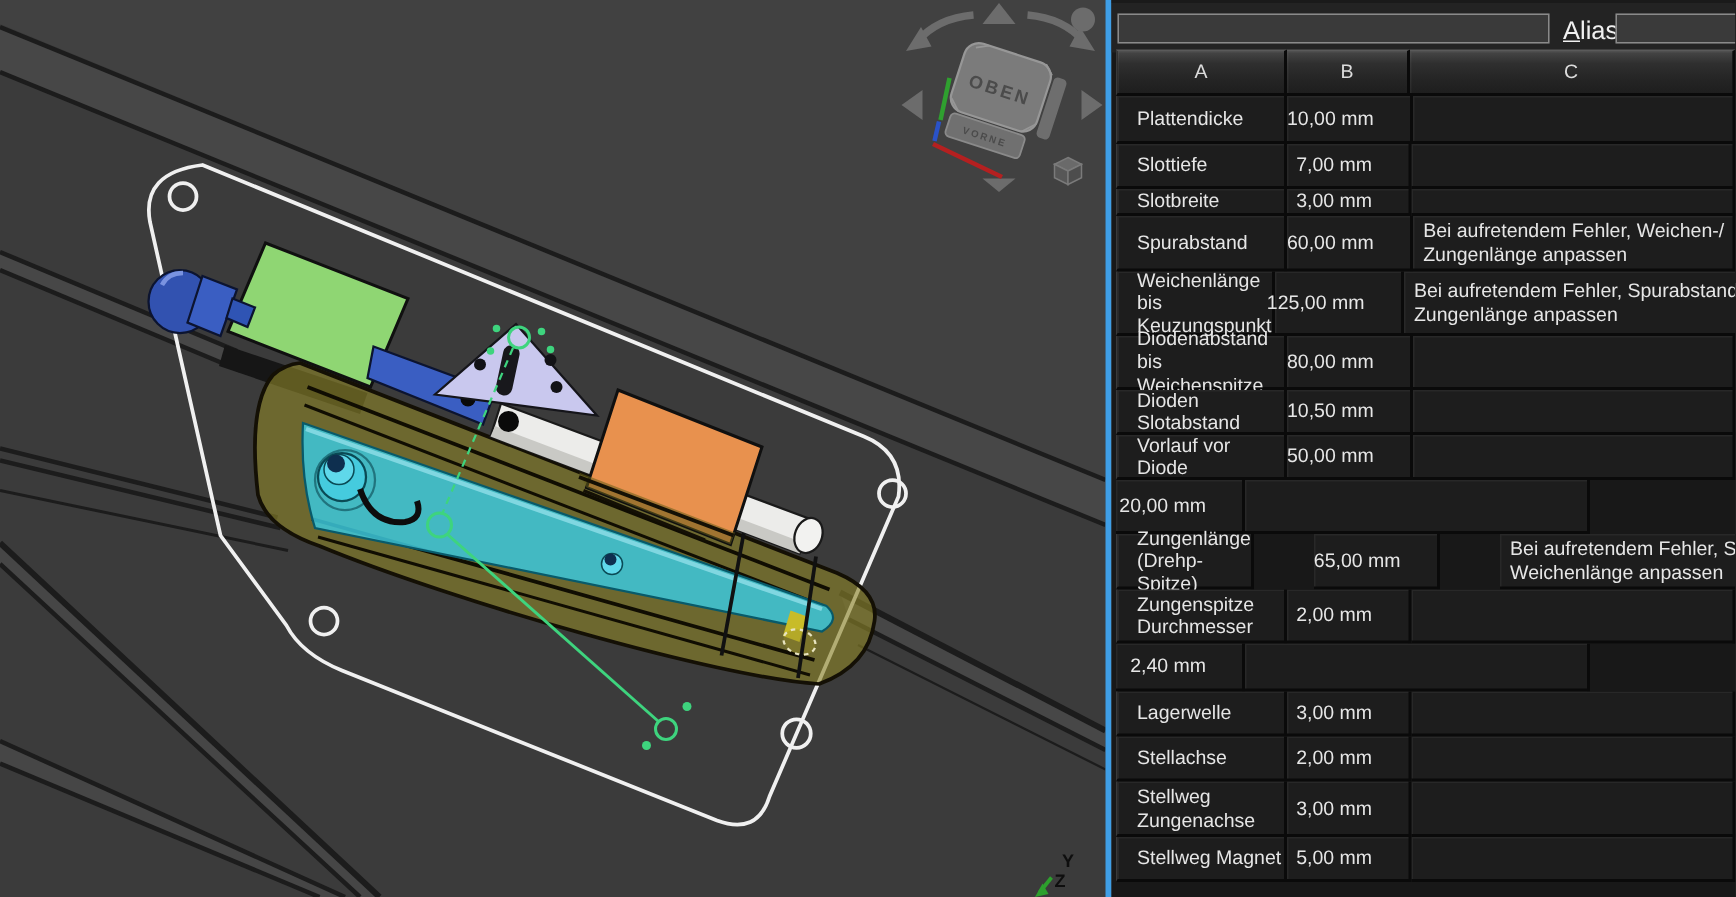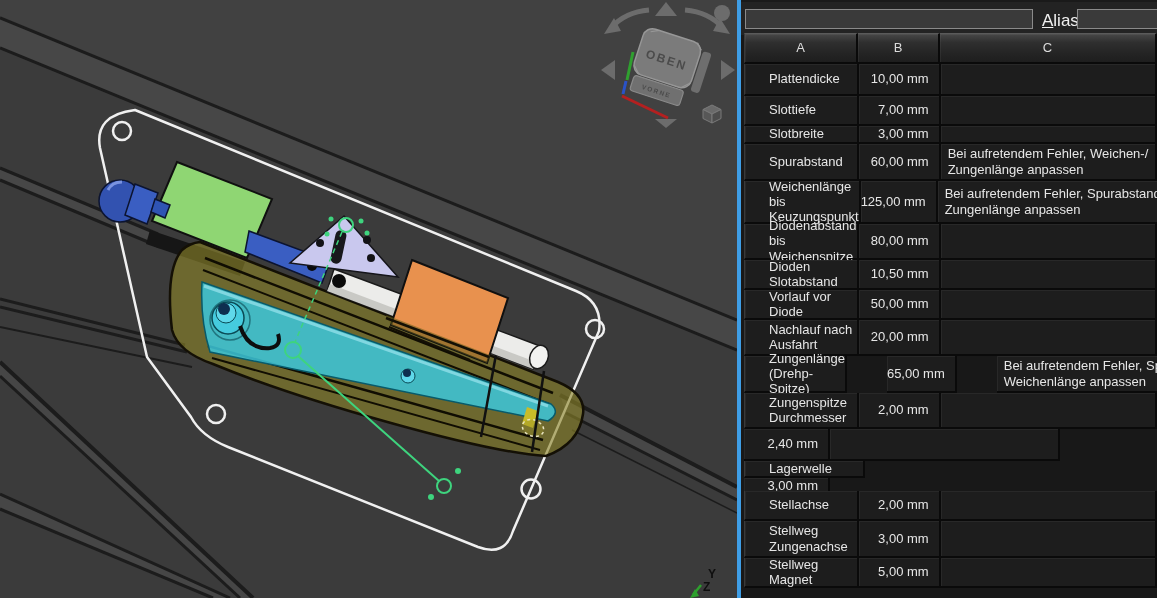--- a/index.html
+++ b/index.html
@@ -14,22 +14,22 @@
   #name-input{left:4px;width:278px;}
   #alias-input{left:336px;width:90px;}
   #alias-label{position:absolute;left:301px;top:9px;color:#f0f0f0;font-size:17px;}
   #alias-label .ul{text-decoration:underline;}
   #ptable{position:absolute;left:3px;top:33px;width:413px;}
   .trow{display:flex;}
   .cell{box-sizing:border-box;border-right:2px solid #0a0a0a;border-bottom:2px solid #0a0a0a;
         background:#1d1d1d;color:#e6e6e6;font-size:13px;line-height:1.18;
         display:flex;align-items:center;white-space:pre;
         box-shadow:inset 1px 1px 0 rgba(255,255,255,0.05);}
-  .cell-a{width:121px;padding-left:24px;border-left:1px solid #3a3a3a;white-space:pre-line;}
-  .cell-b{width:86px;justify-content:flex-end;padding-right:10px;}
+  .cell-a{width:121px;padding-left:13px;border-left:1px solid #3a3a3a;white-space:pre-line;}
+  .cell-b{width:86px;justify-content:flex-end;padding-right:24px;}
   .cell-c{width:230px;padding-left:7px;overflow:visible;}
   .hrow .cell{background:linear-gradient(180deg,#474747 0%,#2f2f2f 30%,#242424 70%,#1e1e1e 100%);
               justify-content:center;padding:0;color:#dcdcdc;border-top:1px solid #5a5a5a;}
 </style>
 </head>
 <body>
 
 <div id="stage">
 
   <svg id="viewport" viewBox="0 0 737 598">
@@ -232,43 +232,41 @@
             <div class="cell cell-a">Dioden Slotabstand</div>
             <div class="cell cell-b">10,50 mm</div>
             <div class="cell cell-c"></div>
           </div>
           <div class="trow" style="height: 30px;">
             <div class="cell cell-a">Vorlauf vor Diode</div>
             <div class="cell cell-b">50,00 mm</div>
             <div class="cell cell-c"></div>
           </div>
           <div class="trow" style="height: 36px;">
-            <div class="cell cell-a">Nachlauf nach
-Ausfahrt</div>
             <div class="cell cell-b">20,00 mm</div>
             <div class="cell cell-c"></div>
           </div>
           <div class="trow" style="height: 37px; gap: 40px;">
             <div class="cell cell-a">Zungenlänge
 (Drehp-Spitze)</div>
             <div class="cell cell-b">65,00 mm</div>
             <div class="cell cell-c">Bei aufretendem Fehler, Spurabstand/
 Weichenlänge anpassen</div>
           </div>
           <div class="trow" style="height: 36px;">
             <div class="cell cell-a">Zungenspitze
 Durchmesser</div>
             <div class="cell cell-b">2,00 mm</div>
             <div class="cell cell-c"></div>
           </div>
           <div class="trow" style="height: 32px;">
             <div class="cell cell-b">2,40 mm</div>
             <div class="cell cell-c"></div>
           </div>
-          <div class="trow" style="height: 30px; flex-direction: column;">
+          <div class="trow" style="height: 30px;">
             <div class="cell cell-a">Lagerwelle</div>
             <div class="cell cell-b">3,00 mm</div>
             <div class="cell cell-c"></div>
           </div>
           <div class="trow" style="height: 30px;">
             <div class="cell cell-a">Stellachse</div>
             <div class="cell cell-b">2,00 mm</div>
             <div class="cell cell-c"></div>
           </div>
           <div class="trow" style="height: 37px;">

